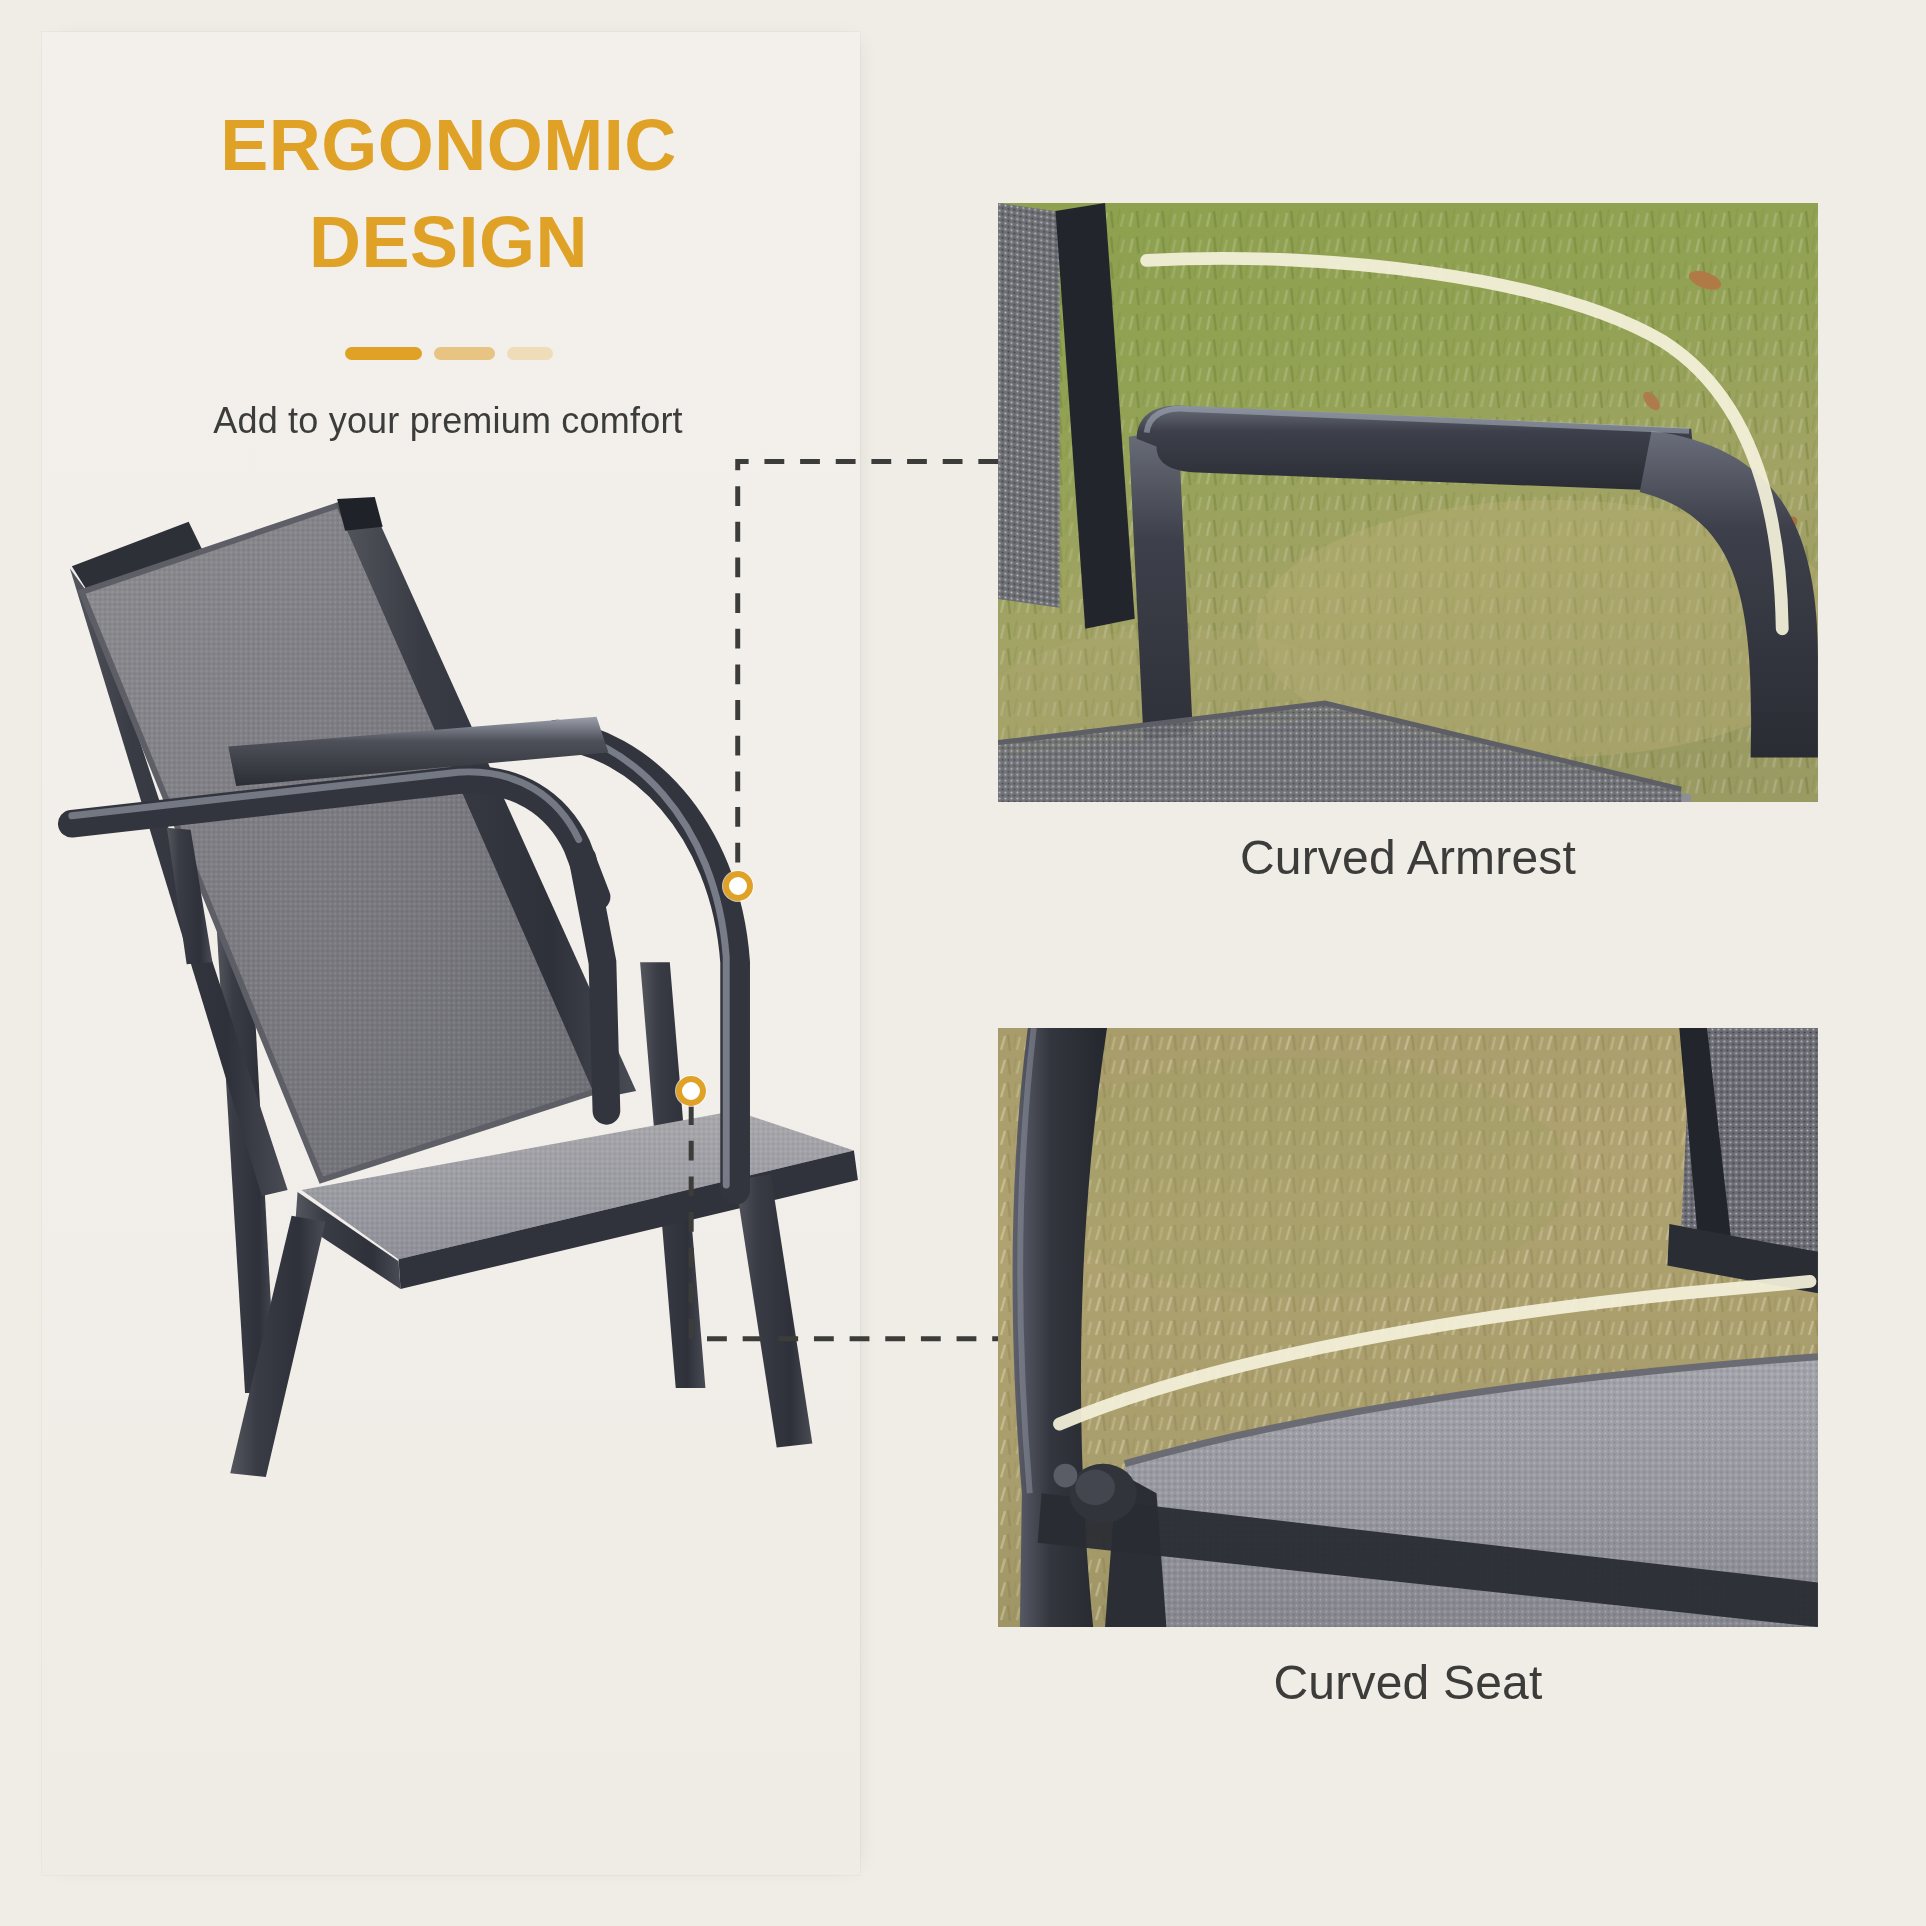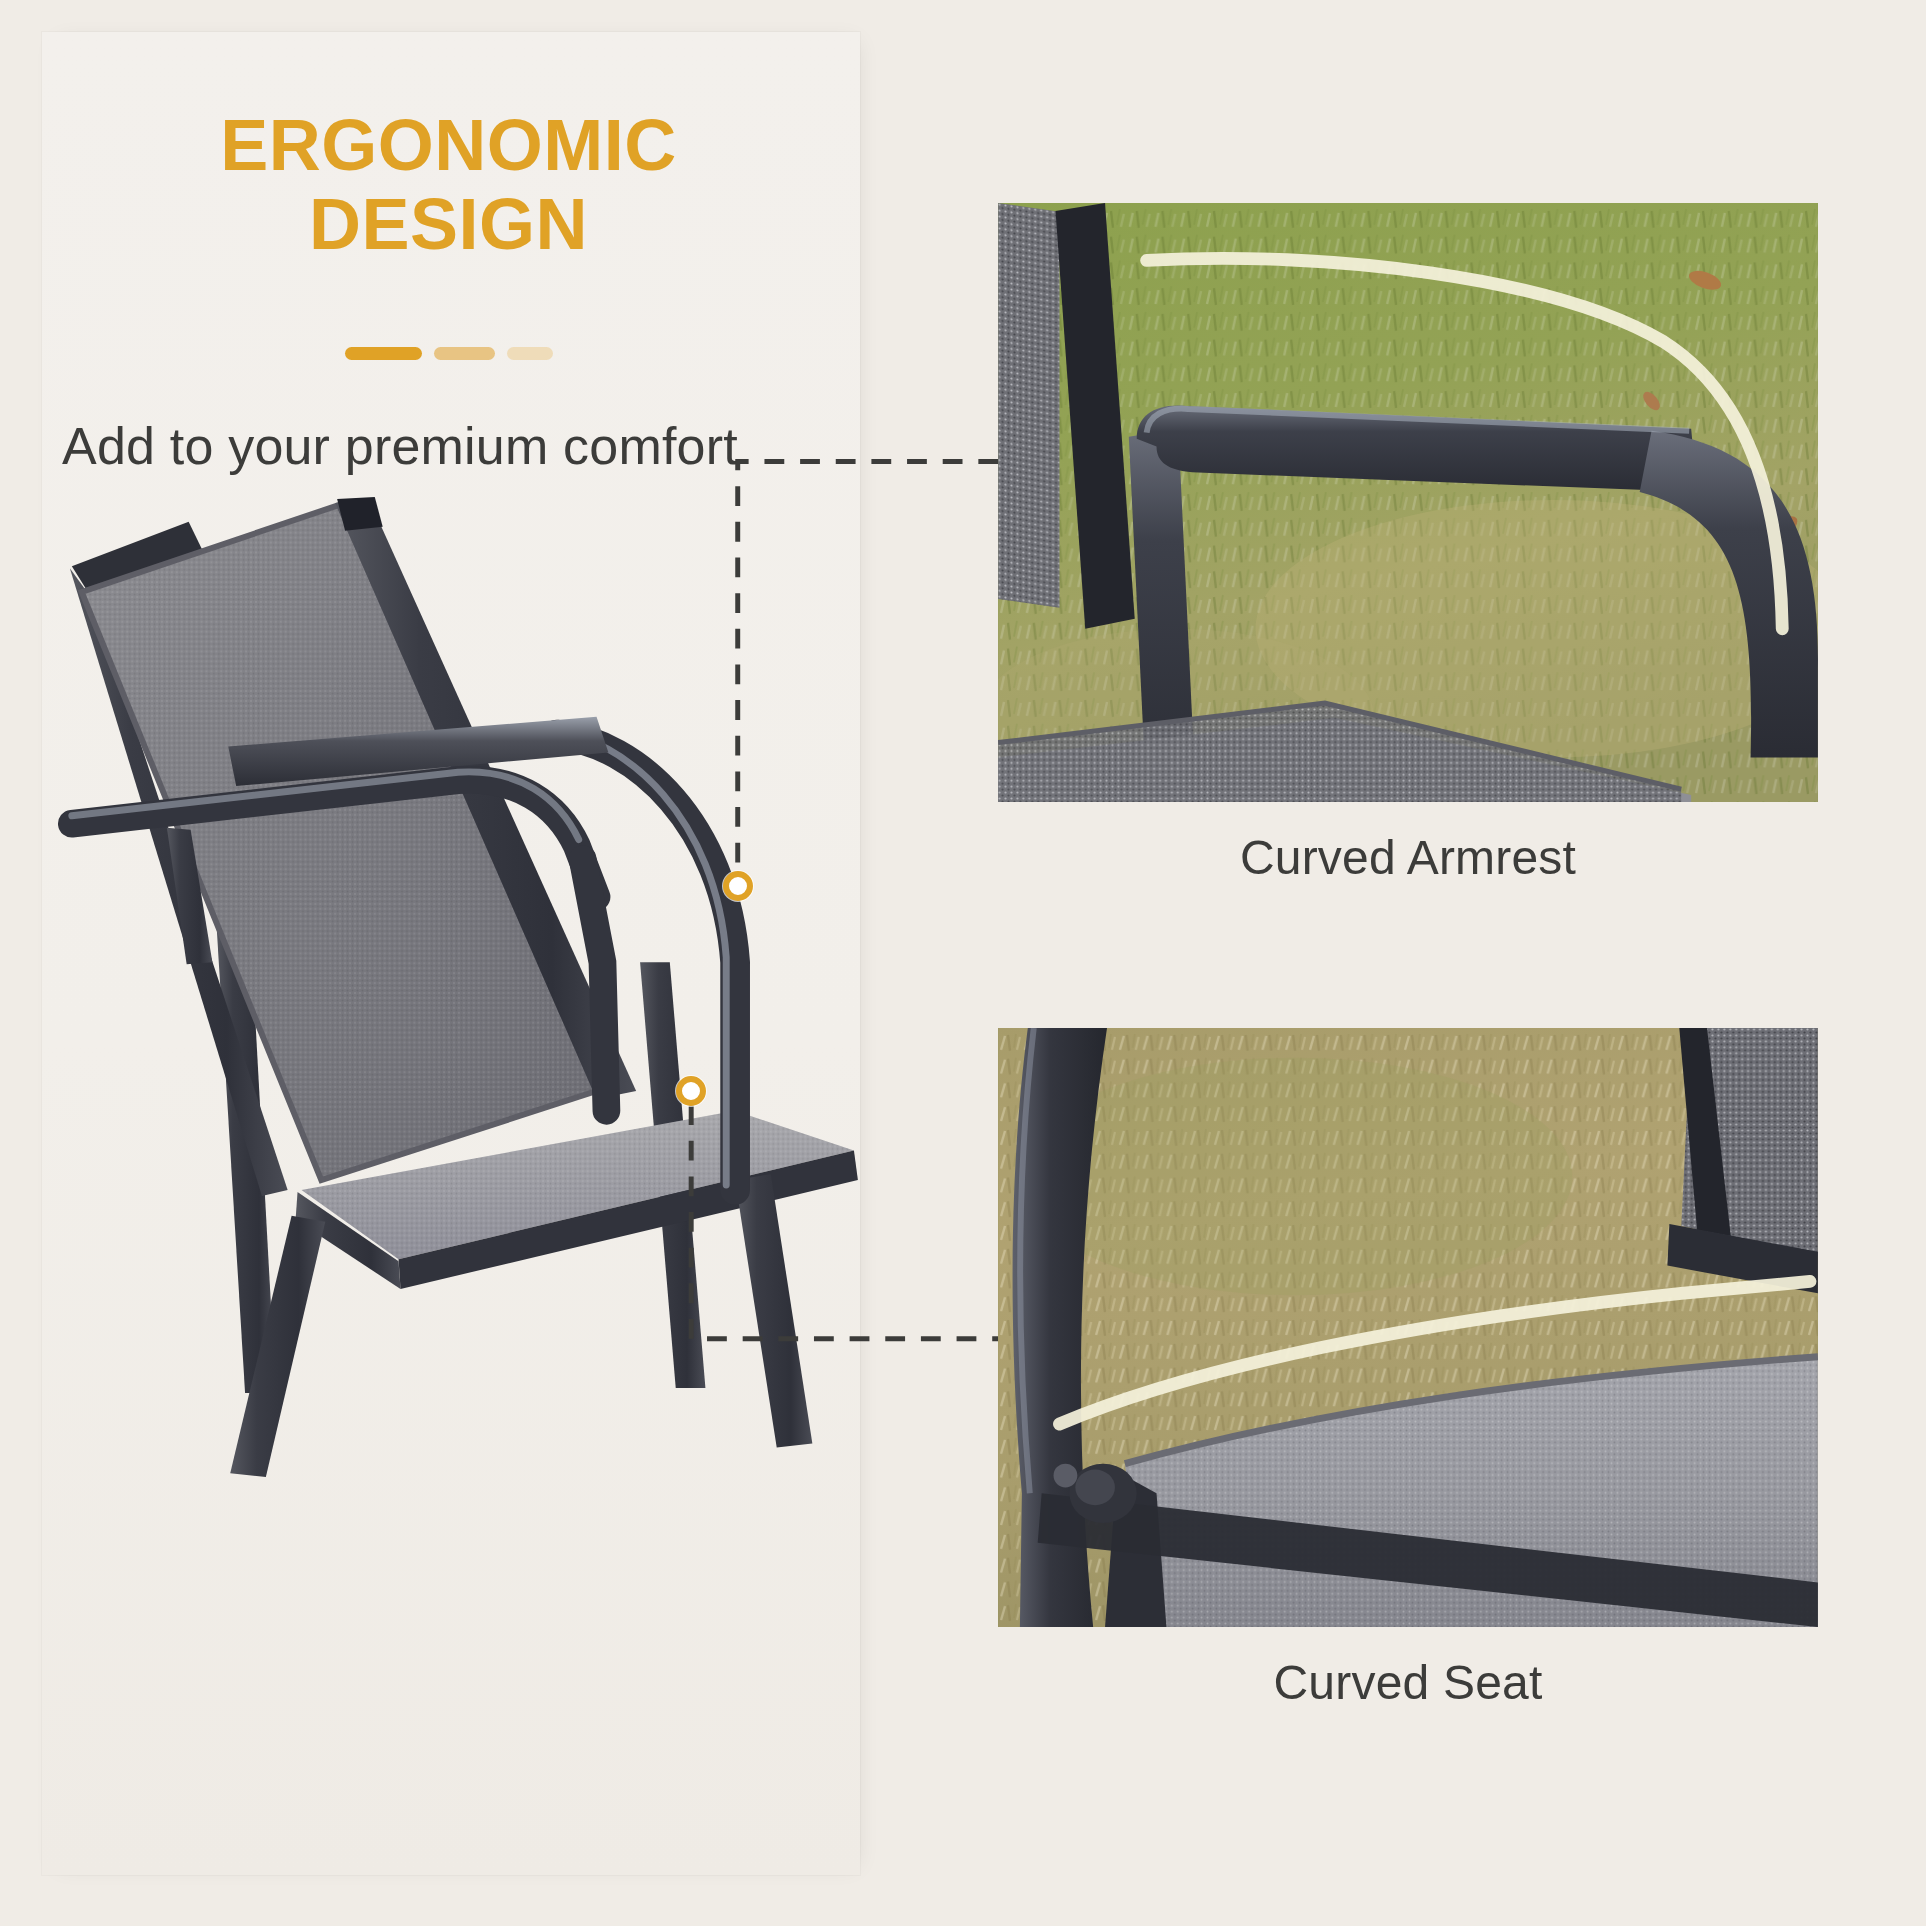--- a/index.html
+++ b/index.html
@@ -22,35 +22,36 @@
   .title{
     position:absolute;left:50px;top:77px;width:713px;
     color:#e0a226;
     font-weight:bold;
     font-size:72px;
     line-height:1.02;
     letter-spacing:0.5px;
     text-align:center;
   }
   .title .line1{display:block;}
-  .title .line2{display:block;margin-top:6px;}
+  .title .line2{display:block;margin-top:24px;}
 
   .dashes{
     position:absolute;left:50px;top:315px;width:713px;
     display:flex;justify-content:center;align-items:center;gap:12px;
   }
   .dash{height:13px;border-radius:7px;}
   .dash.d1{width:77px;background:#e0a226;}
   .dash.d2{width:61px;background:#e8c483;}
   .dash.d3{width:46px;background:#efdcb9;}
 
   .subtitle{
-    position:absolute;left:20px;top:384px;width:772px;
+    position:absolute;left:20px;top:368px;width:772px;
+    text-align:center;
     color:#3c3c3a;
-    font-size:52px;
+    font-size:36px;
     letter-spacing:0.2px;
     white-space:nowrap;
   }
 
   
   .chair-wrap{position:absolute;left:0px;top:465px;width:818px;height:990px;}
 
   
   .callouts{position:absolute;left:0;top:0;width:1927px;height:1927px;pointer-events:none;}
 

